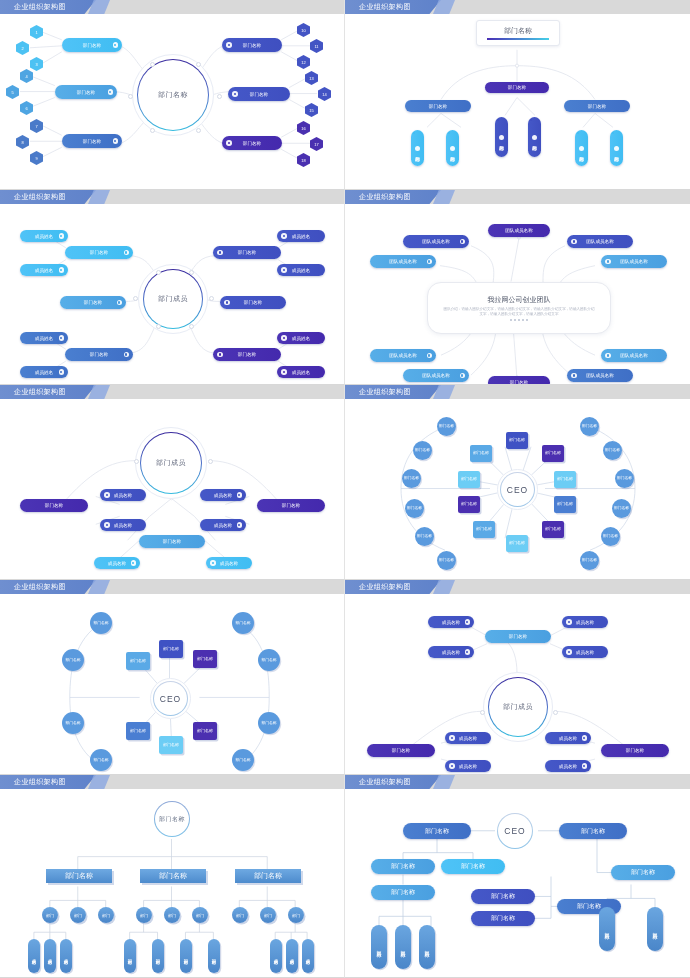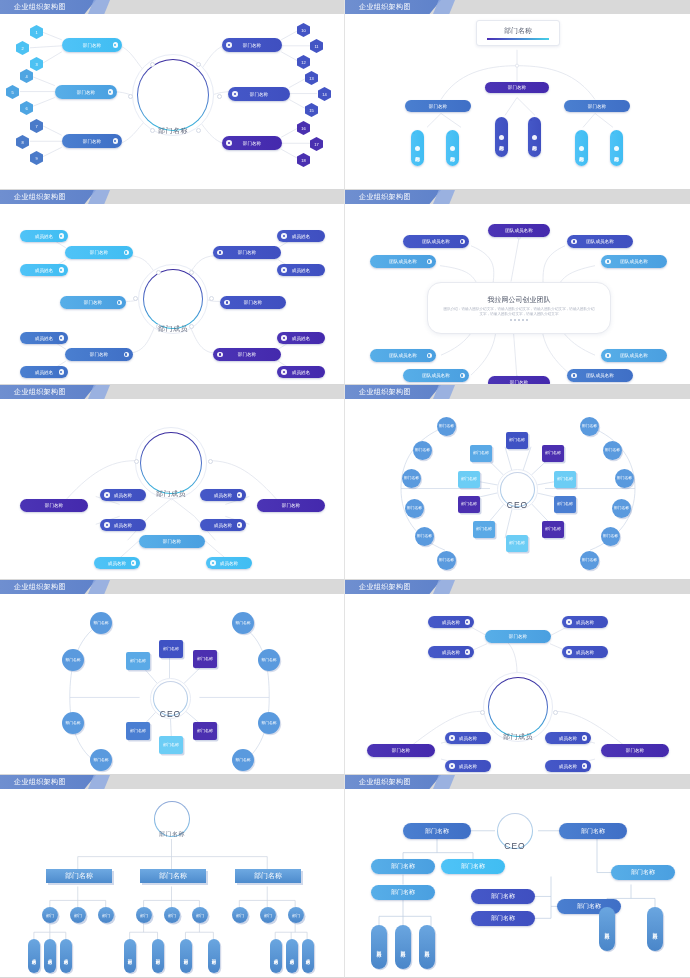--- a/index.html
+++ b/index.html
@@ -18,21 +18,21 @@
   .pill{position:absolute;border-radius:999px;color:#fff;display:flex;align-items:center;justify-content:center;font-size:4.6px;white-space:nowrap;box-shadow:0 1px 2px rgba(60,80,140,.28);}
   .pill .dot{width:5.5px;height:5.5px;border-radius:50%;background:rgba(255,255,255,.92);display:inline-block;position:absolute;}
   .pill .dot::after{content:"";position:absolute;left:1.6px;top:1.6px;width:2.3px;height:2.3px;border-radius:50%;}
   .dot-l{left:4px;} .dot-r{right:4px;}
   .c-cyan{background:linear-gradient(90deg,#4fc3f7,#40bdf2);} .c-cyan .dot::after{background:#40bdf2;}
   .c-lblue{background:linear-gradient(90deg,#57aee8,#4a9fe0);} .c-lblue .dot::after{background:#4a9fe0;}
   .c-blue{background:linear-gradient(90deg,#4a7fd0,#3f6fc6);} .c-blue .dot::after{background:#3f6fc6;}
   .c-indigo{background:linear-gradient(90deg,#4558c8,#3f4fc0);} .c-indigo .dot::after{background:#3f4fc0;}
   .c-violet{background:linear-gradient(90deg,#4b34b5,#4429ad);} .c-violet .dot::after{background:#4429ad;}
   
-  .ring{position:absolute;border-radius:50%;background:#fff;display:flex;align-items:flex-end;justify-content:center;}
+  .ring{position:absolute;border-radius:50%;background:#fff;display:flex;align-items:center;justify-content:center;}
   .ring .inner{position:absolute;inset:5px;border-radius:50%;border:1.6px solid transparent;
     background:linear-gradient(#fff,#fff) padding-box,linear-gradient(180deg,#3a2a9e 0%,#4a6ec8 50%,#35bcdf 100%) border-box;}
   .ring .outer{position:absolute;inset:0;border-radius:50%;border:.8px solid #e8ecf5;}
   .ring .lbl{position:relative;z-index:3;font-size:7px;color:#5b6277;letter-spacing:.5px;}
   .ring .lbl.en{font-size:8.5px;color:#4a5268;letter-spacing:1px;}
   
   .hex{position:absolute;width:13px;height:14px;display:flex;align-items:center;justify-content:center;
     clip-path:polygon(50% 0,100% 25%,100% 75%,50% 100%,0 75%,0 25%);font-size:4px;color:#fff;}
   .h-cyan{background:#4cc2f3;} .h-lblue{background:#4ea5e2;} .h-blue{background:#4a7ac9;}
   .h-indigo{background:#4354c4;} .h-violet{background:#4a30b0;}

